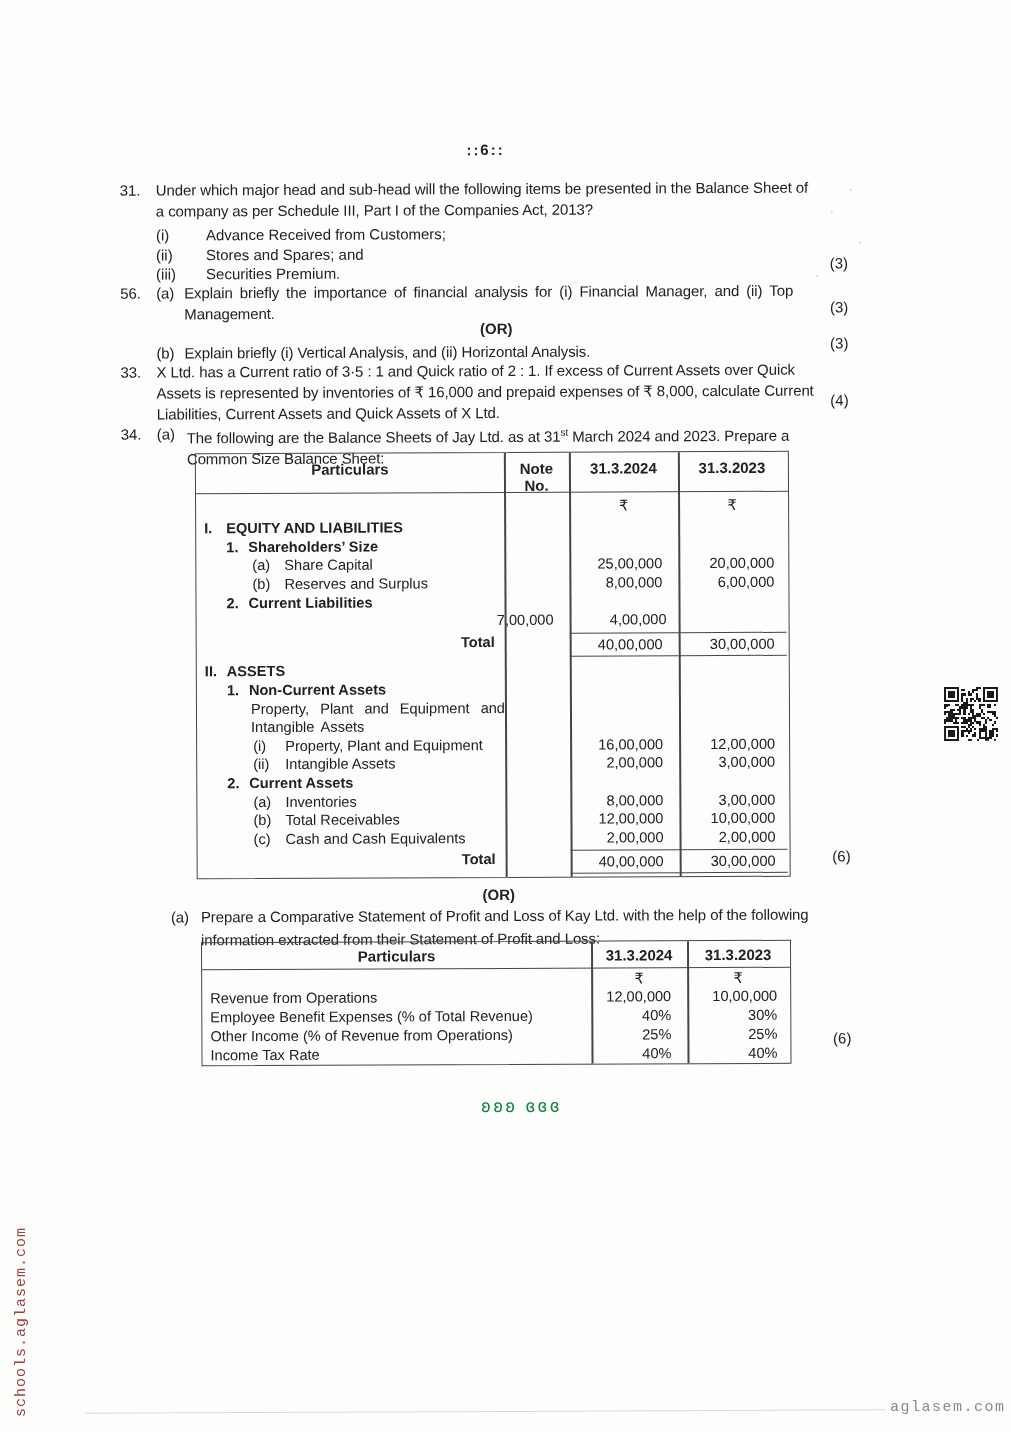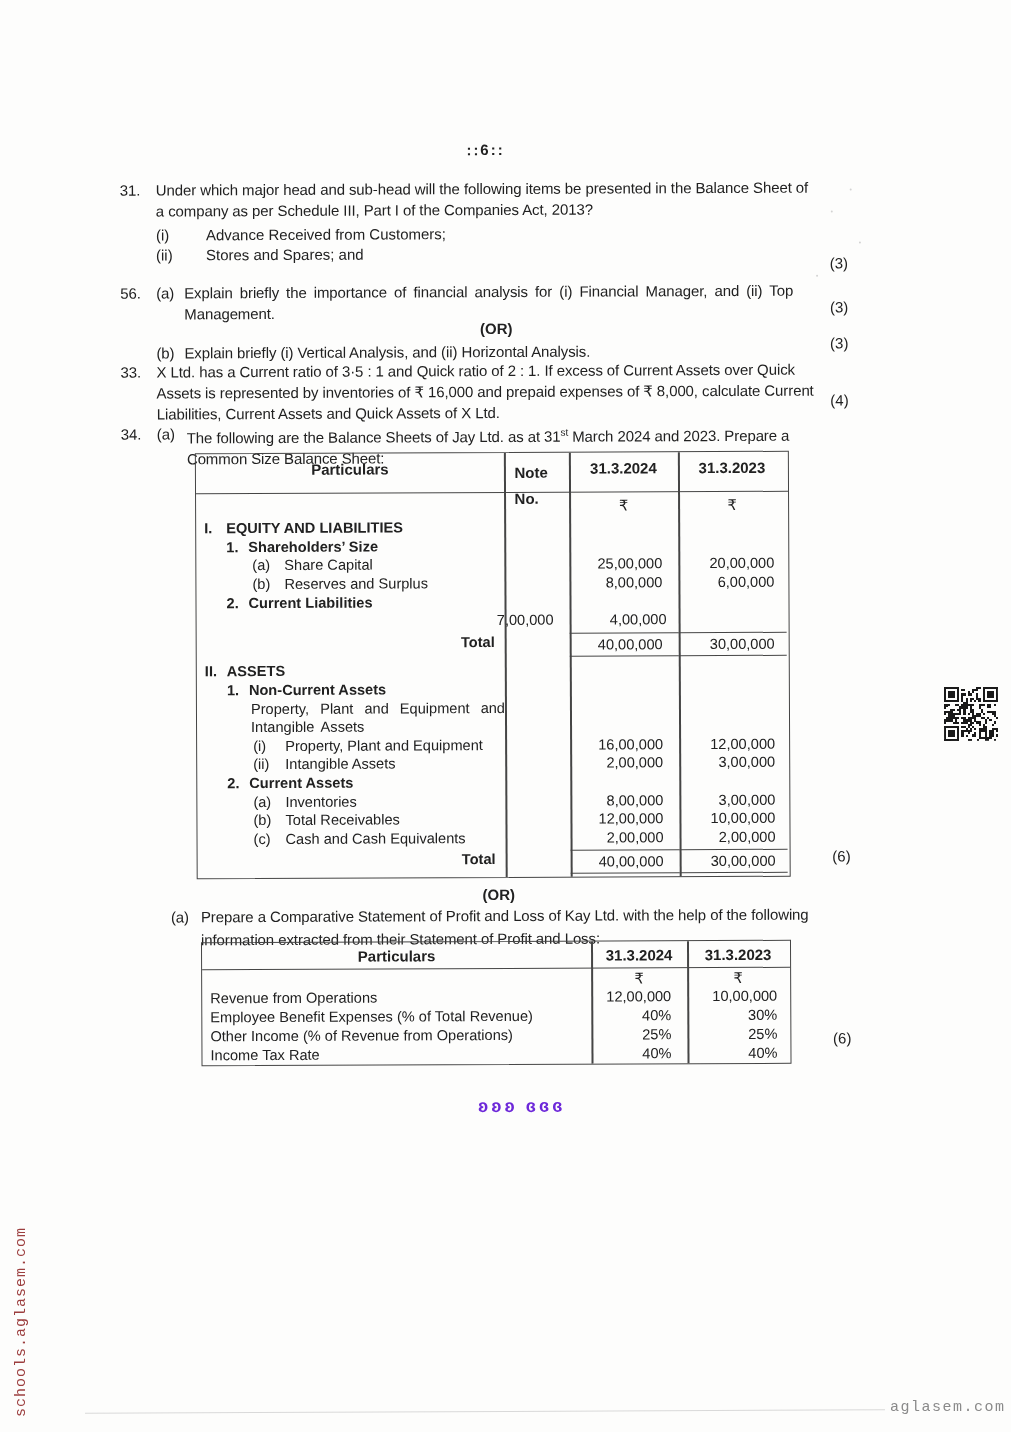--- a/index.html
+++ b/index.html
@@ -27,21 +27,21 @@
   sup{font-size:10px;}
   
   .mark{left:816px;width:34px;text-align:right;font-size:15px;}
   
   #t1{left:196px;top:452px;width:594px;height:426px;border:1.6px solid #454545;box-sizing:border-box;}
   .vl{position:absolute;top:0;bottom:0;width:1.5px;background:#454545;}
   #t1 .vl1{left:308px;} #t1 .vl2{left:373px;} #t1 .vl3{left:482px;}
   .thead{display:grid;grid-template-columns:308px 65px 109px 108px;height:40px;
          border-bottom:1.5px solid #454545;box-sizing:border-box;font-weight:bold;font-size:15px;}
   .thc{display:flex;justify-content:center;padding-top:7px;}
-  .notewrap{display:inline-block;width:44px;text-align:left;line-height:26px;}
+  .notewrap{display:inline-block;width:44px;text-align:center;line-height:17px;}
   .tbody{position:absolute;left:0;right:0;top:40px;bottom:0;display:flex;flex-direction:column;}
   .trow{display:grid;grid-template-columns:308px 65px 109px 108px;align-items:center;font-size:14.6px;flex:none;}
   .pc{height:100%;display:flex;align-items:center;}
   .pfx{display:inline-block;flex:none;}
   .trow.h0 .pc{padding-left:8px;font-weight:bold;}   .trow.h0 .pfx{width:22px;}
   .trow.h1 .pc{padding-left:30px;font-weight:bold;}  .trow.h1 .pfx{width:22px;}
   .trow.item .pc{padding-left:56px;}                 .trow.item .pfx{width:32px;}
   .trow.plain .pc{padding-left:54px;}
   .trow.wrap{align-items:flex-start;}
   .trow.wrap .pc{padding-left:54px;align-items:flex-start;}
@@ -60,21 +60,21 @@
   #t2{left:200px;top:941px;width:590px;height:124px;border:1.5px solid #454545;box-sizing:border-box;}
   #t2 .vl1{left:389px;} #t2 .vl2{left:485px;}
   .t2head{display:grid;grid-template-columns:389px 96px 102px;height:27px;border-bottom:1.5px solid #454545;
           box-sizing:border-box;font-weight:bold;font-size:15px;}
   .t2hc{display:flex;justify-content:center;align-items:center;}
   .t2body{display:flex;flex-direction:column;}
   .t2row{display:grid;grid-template-columns:389px 96px 102px;height:19px;align-items:center;font-size:14.6px;flex:none;}
   .t2row.cur{height:18px;}
   .t2row .lc{padding-left:8px;}
   
-  #ornament{left:440px;top:1096px;width:160px;text-align:center;font-size:18px;font-weight:bold;letter-spacing:3px;color:#6d28d9;}
+  #ornament{left:440px;top:1096px;width:160px;text-align:center;font-size:18px;font-weight:normal;letter-spacing:3px;color:#15803d;}
   #qr{left:944px;top:689px;width:54px;height:54px;}
   #wmside{left:13px;top:1417px;transform:rotate(-90deg);transform-origin:0 0;
           font-family:"Liberation Mono","DejaVu Sans Mono",monospace;font-size:15px;letter-spacing:1px;color:#9c3f3f;white-space:nowrap;}
   #wmbottom{left:890px;top:1399px;font-family:"Liberation Mono","DejaVu Sans Mono",monospace;
             font-size:15px;letter-spacing:1.5px;color:#8a8a8a;}
   #footline{left:85px;top:1411px;width:800px;height:1px;background:#d9d9d9;transform:rotate(-0.25deg);}
   .speck{position:absolute;width:2px;height:2px;border-radius:50%;background:#b8b8b8;opacity:.6;}
 </style>
 </head>
 <body>
@@ -90,20 +90,24 @@
 a company as per Schedule III, Part I of the Companies Act, 2013?</span>
     </div>
     <div id="q31items" class="abs">
       <div class="itmrow">
         <span class="itmpfx">(i)</span>
         <span>Advance Received from Customers;</span>
       </div>
       <div class="itmrow">
         <span class="itmpfx">(ii)</span>
         <span>Stores and Spares; and</span>
+      </div>
+      <div class="itmrow">
+        <span class="itmpfx">(iii)</span>
+        <span>Securities Premium.</span>
       </div>
     </div>
 
     <div id="q32" class="abs qrow">
       <span class="qno">56.</span>
       <span class="qpfx">(a)</span>
       <span class="qtext pre">Explain briefly the importance of financial analysis for (i) Financial Manager, and (ii) Top
 Management.</span>
     </div>
     <div id="or1" class="abs">(OR)</div>

